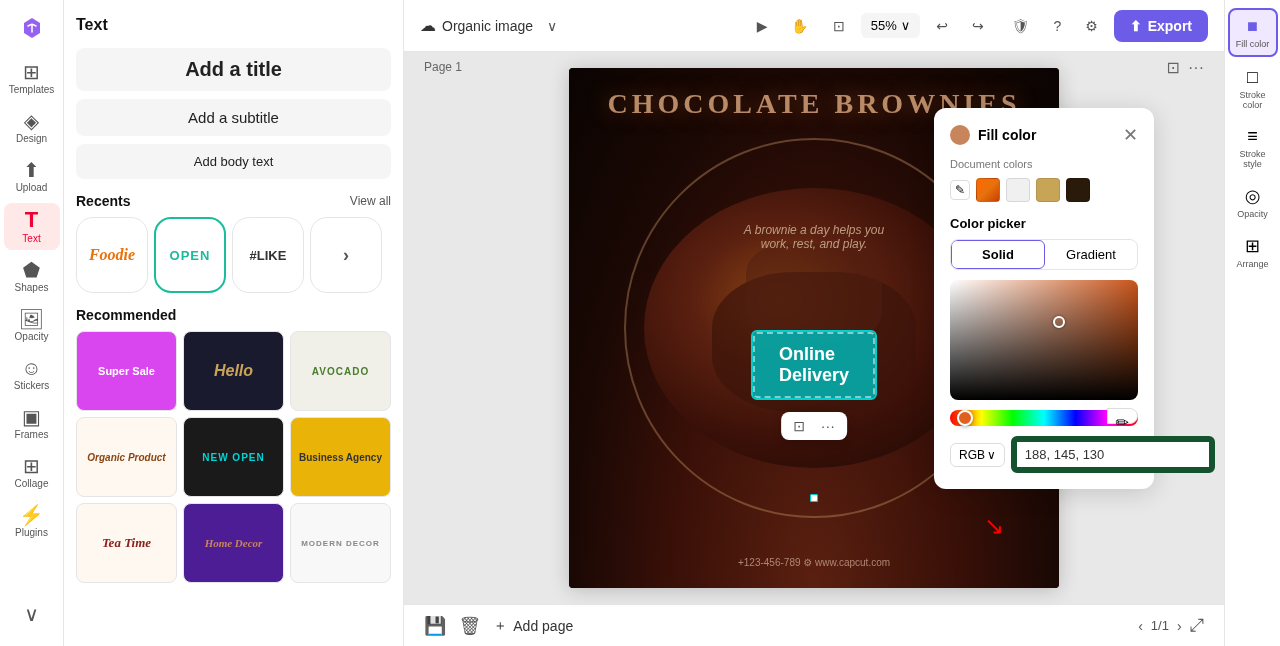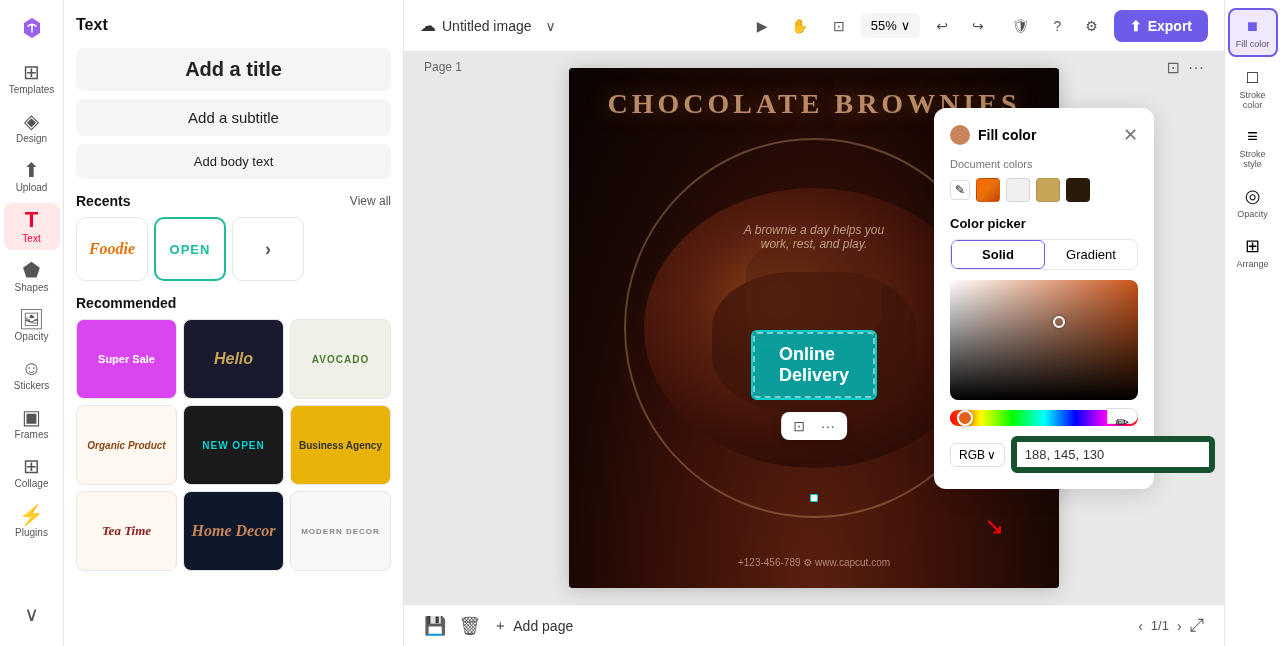--- a/index.html
+++ b/index.html
@@ -30,21 +30,21 @@
       display: block; width: 100%; padding: 10px; background: #f5f5f5;
       border: none; border-radius: 8px; font-size: 14px; cursor: pointer;
       margin-bottom: 8px; text-align: center; color: #222;
     }
     .section-header { display: flex; justify-content: space-between; align-items: center; margin: 14px 0 8px; }
     .section-title { font-size: 14px; font-weight: 600; color: #111; }
     .view-all { font-size: 12px; color: #555; cursor: pointer; }
 
     .recents-grid { display: flex; gap: 6px; overflow: hidden; }
     .recent-item {
-      width: 72px; height: 64px; border-radius: 10px; background: #fff;
+      width: 72px; height: 76px; border-radius: 17px; background: #fff;
       border: 1px solid #e5e5e5; display: flex; align-items: center; justify-content: center;
       font-size: 13px; font-weight: 700; cursor: pointer; flex-shrink: 0;
     }
     .recommended-grid { display: grid; grid-template-columns: 1fr 1fr 1fr; gap: 6px; }
     .rec-item {
       height: 80px; border-radius: 8px; background: #f5f5f5;
       display: flex; align-items: center; justify-content: center;
       font-size: 12px; font-weight: 700; cursor: pointer; overflow: hidden;
       border: 1px solid #e5e5e5;
     }
@@ -248,47 +248,48 @@
   <button class="text-btn" style="font-size:13px;">Add body text</button>
 
   <div class="section-header">
     <span class="section-title">Recents</span>
     <span class="view-all">View all</span>
   </div>
 
   <div class="recents-grid">
     <div class="recent-item" style="font-family:serif;color:#e8720c;font-style:italic;font-size:16px;">Foodie</div>
     <div class="recent-item" style="color:#1abc9c;font-weight:800;letter-spacing:1px;border:2px solid #1abc9c;">OPEN</div>
+    <div class="recent-item" style="font-weight:900;color:#333;">#LIKE</div>
     <div class="recent-item" style="color:#555;font-size:18px;">›</div>
   </div>
 
   <div class="section-header">
     <span class="section-title">Recommended</span>
   </div>
 
   <div class="recommended-grid">
     <div class="rec-item" style="background:#d946ef;color:#fff;font-size:11px;text-align:center;padding:4px;">Super Sale</div>
     <div class="rec-item" style="background:#1a1a2e;color:#c8a456;font-size:16px;font-style:italic;">Hello</div>
     <div class="rec-item" style="background:#f0f0e8;color:#4a7c2f;font-size:10px;font-weight:900;letter-spacing:1px;">AVOCADO</div>
     <div class="rec-item" style="background:#fff8f0;color:#8b4513;font-size:10px;font-style:italic;">Organic Product</div>
     <div class="rec-item" style="background:#1a1a1a;color:#00d4d4;font-size:10px;font-weight:900;letter-spacing:1px;">NEW OPEN</div>
     <div class="rec-item" style="background:#eab308;color:#333;font-size:10px;">Business Agency</div>
     <div class="rec-item" style="background:#fff8f0;color:#8b2020;font-size:13px;font-style:italic;font-family:serif;">Tea Time</div>
-    <div class="rec-item" style="background:#0f172a;color:#c8845a;font-size:16px;font-family:serif;font-style:italic;">Home Decor</div>
+    <div class="rec-item" style="background:#4c1d95;color:#c8845a;font-size:11px;font-family:serif;font-style:italic;">Home Decor</div>
     <div class="rec-item" style="background:#f8f8f8;color:#888;font-size:8px;letter-spacing:1px;font-weight:600;">MODERN DECOR</div>
   </div>
 </div>
 
 <div class="main-area">
 
   <div class="top-toolbar">
     <div class="toolbar-left">
       <div class="file-info">
         <span class="file-icon">☁</span>
-        <span>Untitled image</span>
+        <span>Organic image</span>
         <button class="tool-btn">∨</button>
       </div>
     </div>
     <div class="toolbar-center">
       <button class="tool-btn">▶</button>
       <button class="tool-btn">✋</button>
       <button class="tool-btn">
         <span>⊡</span>
       </button>
       <button class="zoom-btn">

